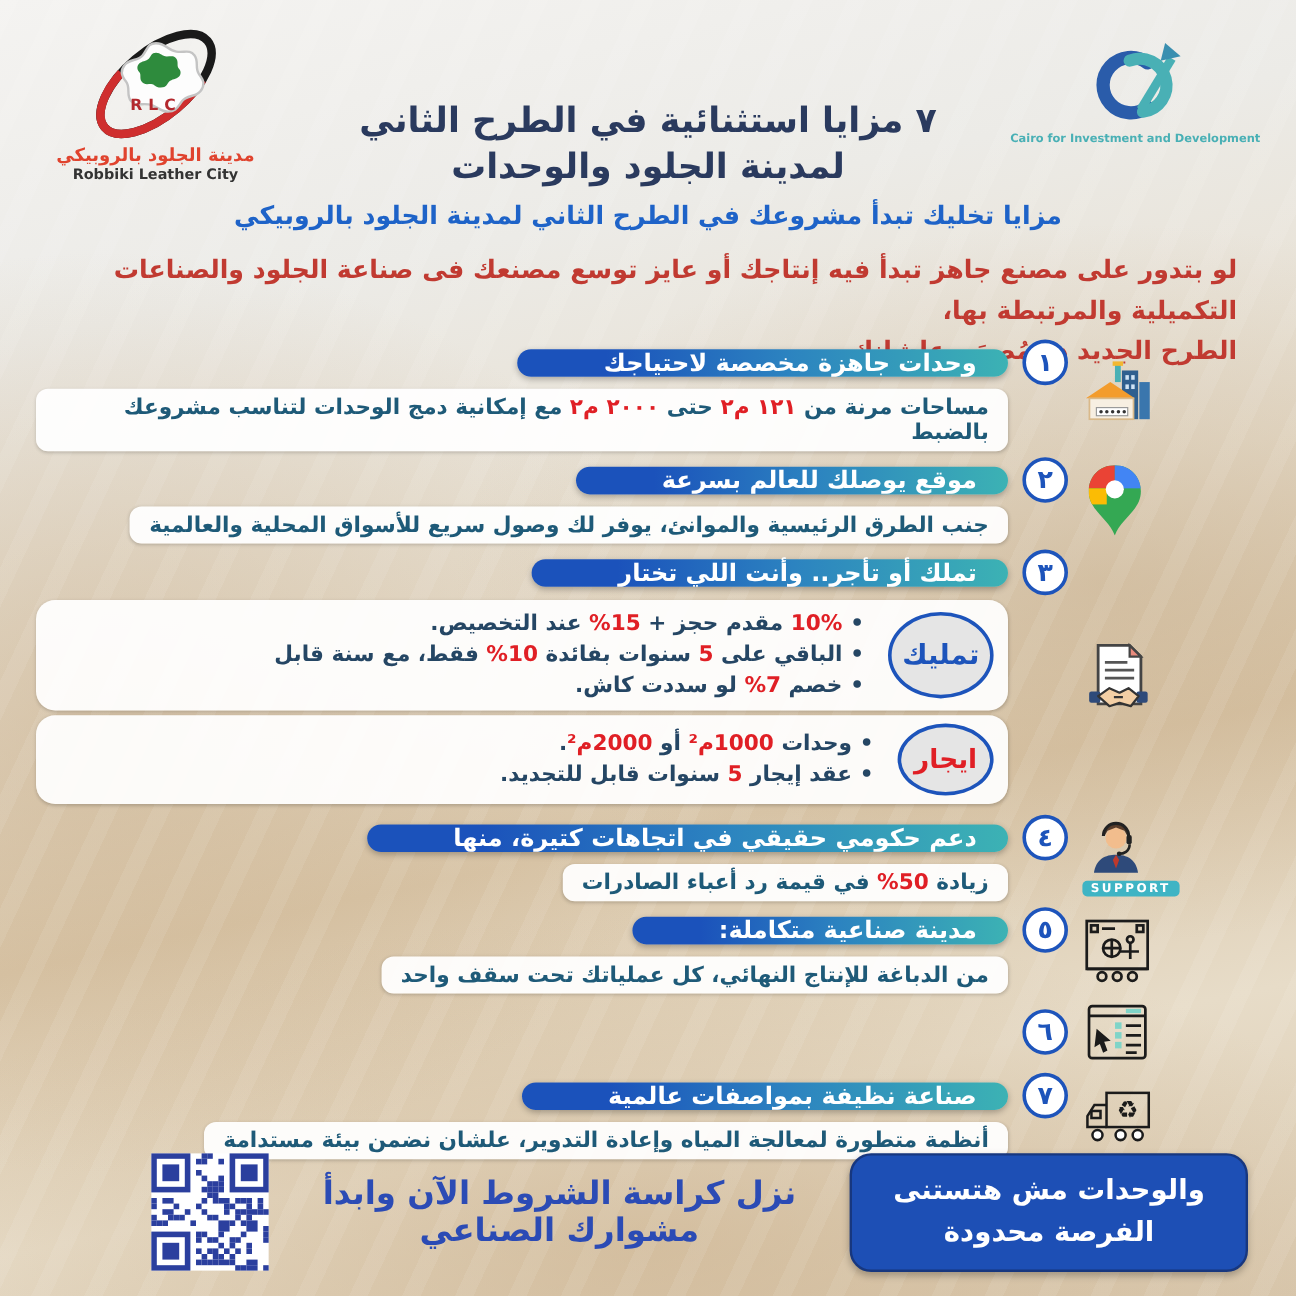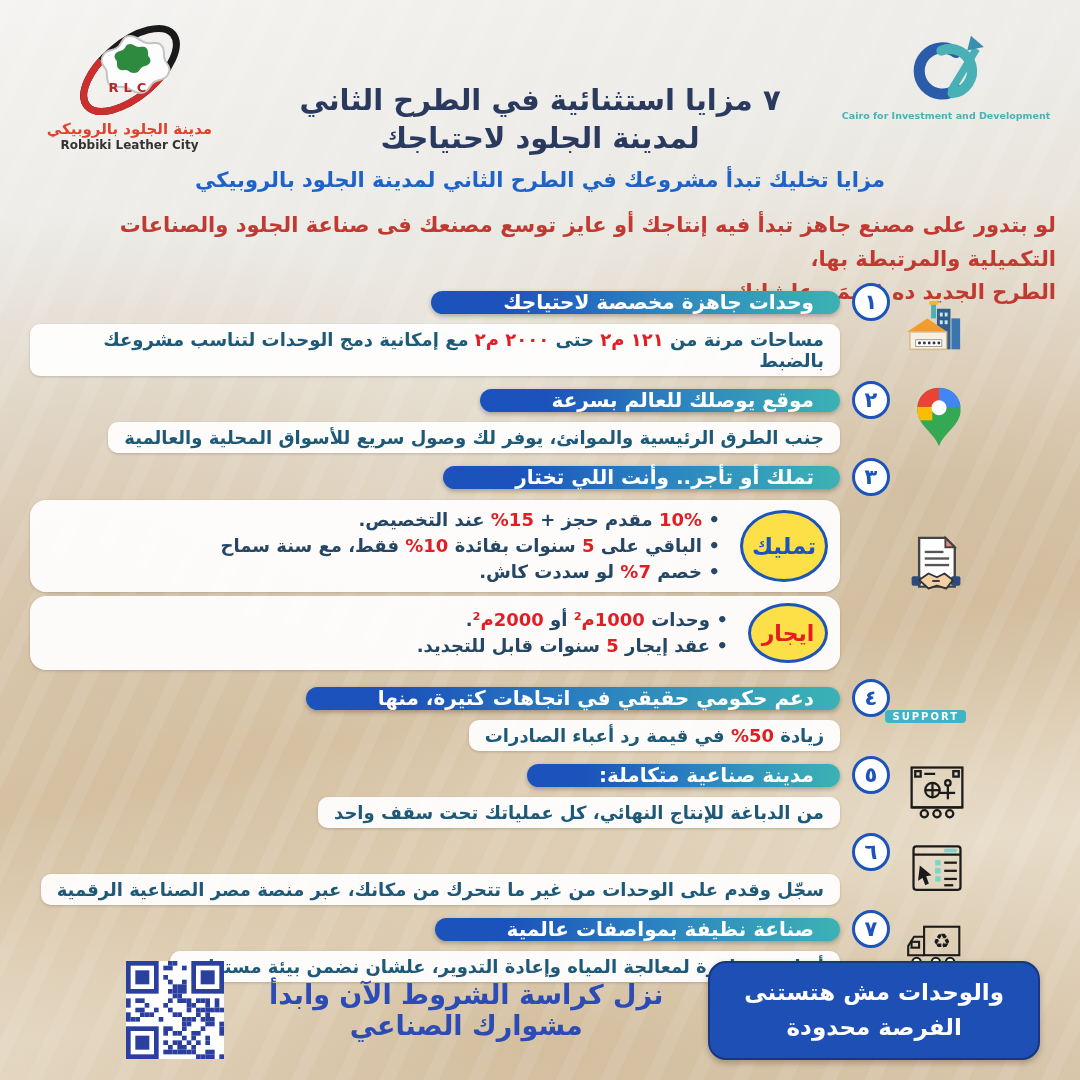--- a/index.html
+++ b/index.html
@@ -20,38 +20,38 @@
   
   .rlc-logo{position:absolute;top:22px;left:22px;width:215px;text-align:center;direction:ltr;z-index:3;}
   .rlc-ar{color:#e0432e;font-weight:bold;font-size:15px;margin-top:-6px;}
   .rlc-en{color:#333;font-weight:bold;font-size:12px;}
   .cid-logo{position:absolute;top:34px;right:14px;width:240px;text-align:center;z-index:3;}
   .cid-ar{color:#2a5caa;font-weight:bold;font-size:17px;margin-top:-2px;}
   .cid-en{color:#49b0b5;font-size:9.5px;direction:ltr;font-weight:bold;}
   
   .title{position:absolute;top:82px;left:250px;right:250px;text-align:center;color:#2a3a5e;font-weight:bold;font-size:29px;line-height:1.3;z-index:2;}
   .subtitle{position:absolute;top:168px;left:60px;right:60px;text-align:center;color:#1e63c8;font-weight:bold;font-size:21px;z-index:2;}
-  .intro{position:absolute;top:209px;right:24px;left:36px;color:#c13a31;font-weight:bold;font-size:21px;line-height:1.6;text-align:right;z-index:2;}
+  .intro{position:absolute;top:209px;right:49px;left:36px;color:#c13a31;font-weight:bold;font-size:21px;line-height:1.6;text-align:right;z-index:2;}
   
   .features{position:absolute;top:283px;right:30px;left:30px;padding-right:84px;z-index:2;}
   .feature{display:flex;align-items:center;gap:12px;margin-bottom:5px;}
-  .ficon{width:64px;flex:0 0 64px;display:flex;flex-direction:row;align-items:center;}
+  .ficon{width:64px;flex:0 0 64px;display:flex;flex-direction:column;align-items:flex-end;}
   .fbody{flex:1;min-width:0;}
   .fhead{display:flex;align-items:center;gap:12px;margin-bottom:3px;}
   .fnum{width:38px;height:38px;flex:0 0 38px;border-radius:50%;background:#fff;border:3px solid #1d54bb;color:#1d54bb;
         font-weight:bold;font-size:21px;display:flex;align-items:center;justify-content:center;box-sizing:border-box;}
   .fpill{height:23px;border-radius:18px;background:linear-gradient(to left,#3cb2b4,#2c83c0 45%,#1b52bb 82%);
          color:#fff;font-weight:bold;font-size:20px;display:flex;align-items:center;
          padding:0 26px 0 72px;box-shadow:0 2px 5px rgba(0,0,0,.28);white-space:nowrap;}
   .fdesc{display:inline-block;background:rgba(255,255,255,.93);border-radius:10px;padding:5px 16px;
          margin-right:50px;color:#1e5a78;font-weight:bold;font-size:18px;box-shadow:0 1px 3px rgba(0,0,0,.18);}
   .red{color:#e01f25;}
   .subbox{display:flex;align-items:center;gap:12px;background:rgba(255,255,255,.93);border-radius:16px;
           padding:7px 12px;margin:4px 50px 4px 0;box-shadow:0 1px 3px rgba(0,0,0,.18);}
-  .badge{min-width:88px;height:72px;border-radius:50%;border:3px solid #1d54bb;background:#fde047;
+  .badge{min-width:88px;height:72px;border-radius:50%;border:3px solid #1d54bb;background:#e5e5e5;
          display:flex;align-items:center;justify-content:center;font-weight:bold;font-size:23px;box-sizing:border-box;flex:0 0 auto;}
   .badge.own{color:#1d54bb;}
   .badge.rent{color:#e01f25;height:60px;min-width:80px;font-size:22px;}
   .bullets{list-style:none;margin:0;padding:0 6px 0 0;flex:1;}
   .bullets li{color:#254664;font-weight:bold;font-size:18px;line-height:1.45;padding-right:20px;position:relative;}
   .bullets li::before{content:"•";position:absolute;right:2px;color:#254664;}
   .support-label{background:#3fb4c4;color:#fff;font-weight:bold;font-size:10px;letter-spacing:2px;
                  border-radius:4px;padding:1px 7px;margin-top:2px;direction:ltr;}
   
   .footer{position:absolute;left:40px;right:40px;bottom:20px;display:flex;align-items:center;gap:24px;direction:ltr;padding-left:86px;z-index:2;}
@@ -82,21 +82,21 @@
       <path d="M76 20 A25 25 0 1 0 76 60" fill="none" stroke="#2a5caa" stroke-width="12" stroke-linecap="round"></path>
       <path d="M72 64 A24 24 0 1 0 60 18" fill="none" stroke="#49b0b5" stroke-width="11" stroke-linecap="round"></path>
       <line x1="70" y1="62" x2="98" y2="16" stroke="#49b0b5" stroke-width="8"></line>
       <polygon points="92,2 106,14 88,18" fill="#3a8fb0"></polygon>
     </svg>
     <div class="cid-en">Cairo for Investment and Development</div>
   </div>
 
   <div class="title">
     <div>٧ مزايا استثنائية في الطرح الثاني</div>
-    <div>لمدينة الجلود لاحتياجك</div>
+    <div>لمدينة الجلود والوحدات</div>
   </div>
   <div class="subtitle">مزايا تخليك تبدأ مشروعك في الطرح الثاني لمدينة الجلود بالروبيكي</div>
   <div class="intro">
     <div>لو بتدور على مصنع جاهز تبدأ فيه إنتاجك أو عايز توسع مصنعك فى صناعة الجلود والصناعات التكميلية والمرتبطة بها،</div>
     <div>الطرح الجديد ده مُصمَم علشانك</div>
   </div>
 
   <div class="features">
 
     <div class="feature">
@@ -171,21 +171,21 @@
       </div>
       <div class="fbody">
         <div class="fhead">
           <div class="fnum">٣</div>
           <div class="fpill">تملك أو تأجر.. وأنت اللي تختار</div>
         </div>
         <div class="subbox">
           <div class="badge own">تمليك</div>
           <ul class="bullets">
             <li><span class="red">10%</span><span> مقدم حجز + </span><span class="red">15%</span><span> عند التخصيص.</span></li>
-            <li><span>الباقي على </span><span class="red">5</span><span> سنوات بفائدة </span><span class="red">10%</span><span> فقط، مع سنة سماح</span></li>
+            <li><span>الباقي على </span><span class="red">5</span><span> سنوات بفائدة </span><span class="red">10%</span><span> فقط، مع سنة قابل</span></li>
             <li><span>خصم </span><span class="red">7%</span><span> لو سددت كاش.</span></li>
           </ul>
         </div>
         <div class="subbox">
           <div class="badge rent">ايجار</div>
           <ul class="bullets">
             <li><span>وحدات </span><span class="red">1000م²</span><span> أو </span><span class="red">2000م²</span><span>.</span></li>
             <li><span>عقد إيجار </span><span class="red">5</span><span> سنوات قابل للتجديد.</span></li>
           </ul>
         </div>
@@ -256,21 +256,20 @@
             <line x1="40" y1="33" x2="54" y2="33"></line>
           <line x1="40" y1="42" x2="54" y2="42"></line>
             <line x1="40" y1="49" x2="50" y2="49"></line>
           <polygon points="13,27 26,38 20,39 23,47 19,49 16,41 11,44" fill="#1b1b1b" stroke="none"></polygon>
         </svg>
       </div>
       <div class="fbody">
         <div class="fhead">
           <div class="fnum">٦</div>
         </div>
-        <div class="fdesc"><span>سجّل وقدم على الوحدات من غير ما تتحرك من مكانك، عبر منصة مصر الصناعية الرقمية</span></div>
       </div>
     </div>
 
     <div class="feature">
       <div class="ficon">
         <svg width="62" height="50" viewBox="0 0 74 58" fill="none" stroke="#1b1b1b" stroke-width="2.5">
           <rect x="24" y="6" width="42" height="34"></rect>
           <path d="M24 18H12l-7 11v11h19"></path>
           <rect x="9" y="24" width="9" height="7"></rect>
           <circle cx="15" cy="48" r="5" fill="#fff"></circle>

